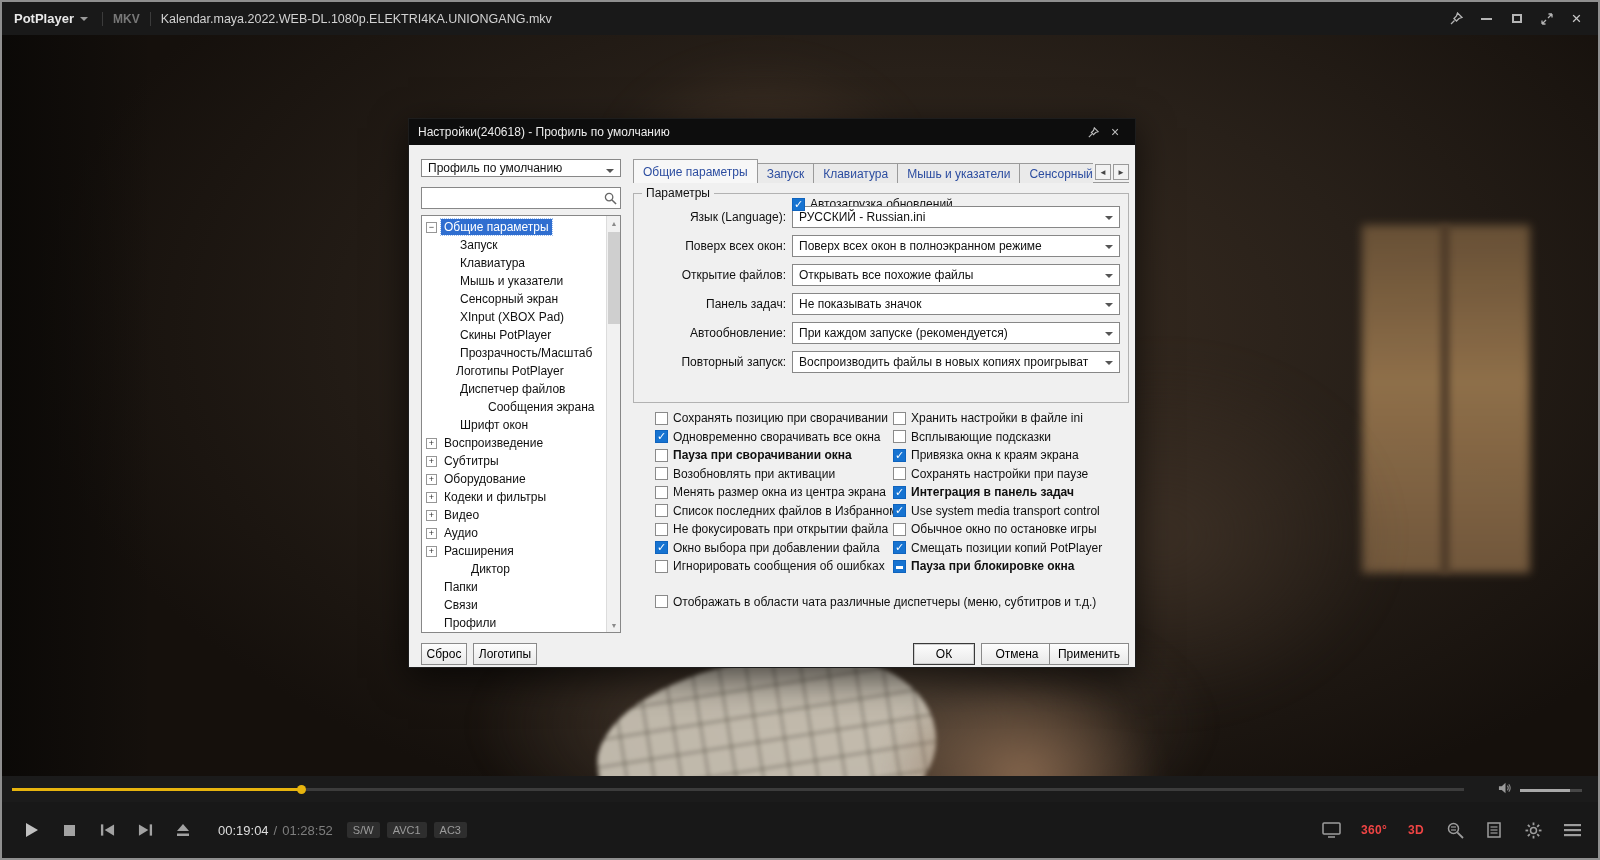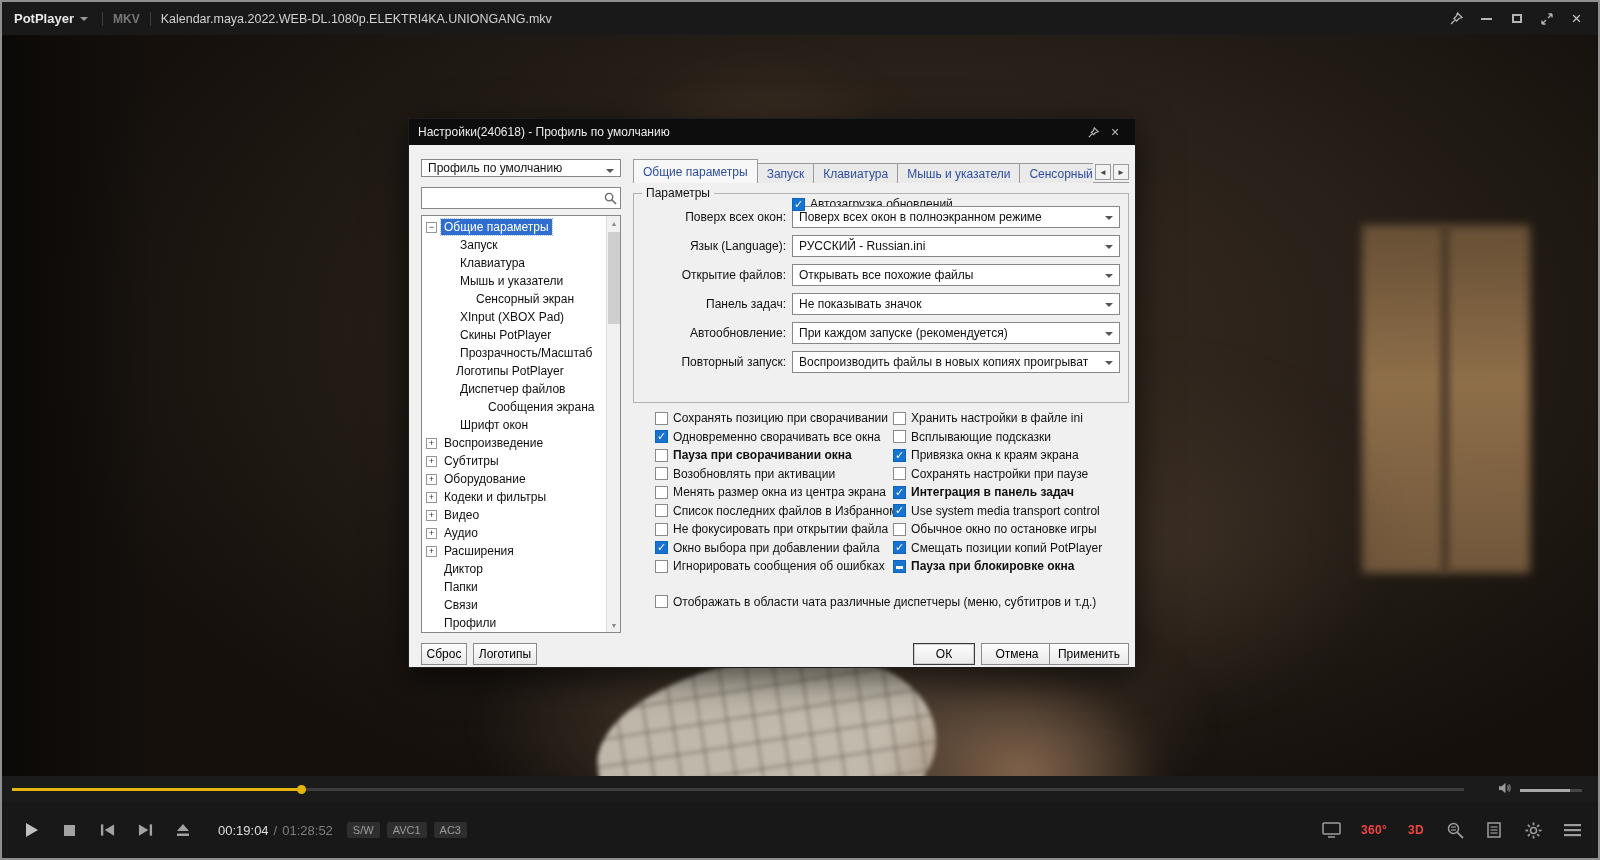--- a/index.html
+++ b/index.html
@@ -208,21 +208,21 @@
               <span class="tlabel">Запуск</span>
             </div>
             <div class="tree-item" style="padding-left: 20px;">
               <span class="tglyph empty"></span>
               <span class="tlabel">Клавиатура</span>
             </div>
             <div class="tree-item" style="padding-left: 20px;">
               <span class="tglyph empty"></span>
               <span class="tlabel">Мышь и указатели</span>
             </div>
-            <div class="tree-item" style=" margin-left: 36px;">
+            <div class="tree-item" style="padding-left: 20px;">
               <span class="tglyph empty"></span>
               <span class="tlabel">Сенсорный экран</span>
             </div>
             <div class="tree-item" style="padding-left: 20px;">
               <span class="tglyph empty"></span>
               <span class="tlabel">XInput (XBOX Pad)</span>
             </div>
             <div class="tree-item" style="padding-left: 20px;">
               <span class="tglyph empty"></span>
               <span class="tlabel">Скины PotPlayer</span>
@@ -268,21 +268,21 @@
               <span class="tlabel">Видео</span>
             </div>
             <div class="tree-item" style="padding-left: 4px;">
               <span class="tglyph">+</span>
               <span class="tlabel">Аудио</span>
             </div>
             <div class="tree-item" style="padding-left: 4px;">
               <span class="tglyph">+</span>
               <span class="tlabel">Расширения</span>
             </div>
-            <div class="tree-item" style="padding-left: 4px;">
+            <div class="tree-item" style="padding-left: 4px; gap: 27px;">
               <span class="tglyph empty"></span>
               <span class="tlabel">Диктор</span>
             </div>
             <div class="tree-item" style="padding-left: 4px;">
               <span class="tglyph empty"></span>
               <span class="tlabel">Папки</span>
             </div>
             <div class="tree-item" style="padding-left: 4px;">
               <span class="tglyph empty"></span>
               <span class="tlabel">Связи</span>
@@ -311,30 +311,30 @@
         <div class="tab-arrows">
           <span class="tab-arrow">◄</span>
           <span class="tab-arrow">►</span>
         </div>
       </div>
 
       <div class="groupbox">
         <span class="gb-label">Параметры</span>
         <div class="fields" id="fields">
             <div class="field-row">
+              <span class="f-label">Язык (Language):</span>
+              <div class="combo">
+                <span class="combo-val">РУССКИЙ - Russian.ini</span>
+                <span class="combo-arrow"></span>
+              </div>
+            </div>
+            <div class="field-row">
               <span class="f-label">Поверх всех окон:</span>
               <div class="combo">
                 <span class="combo-val">Поверх всех окон в полноэкранном режиме</span>
-                <span class="combo-arrow"></span>
-              </div>
-            </div>
-            <div class="field-row">
-              <span class="f-label">Язык (Language):</span>
-              <div class="combo">
-                <span class="combo-val">РУССКИЙ - Russian.ini</span>
                 <span class="combo-arrow"></span>
               </div>
             </div>
             <div class="field-row">
               <span class="f-label">Открытие файлов:</span>
               <div class="combo">
                 <span class="combo-val">Открывать все похожие файлы</span>
                 <span class="combo-arrow"></span>
               </div>
             </div>

